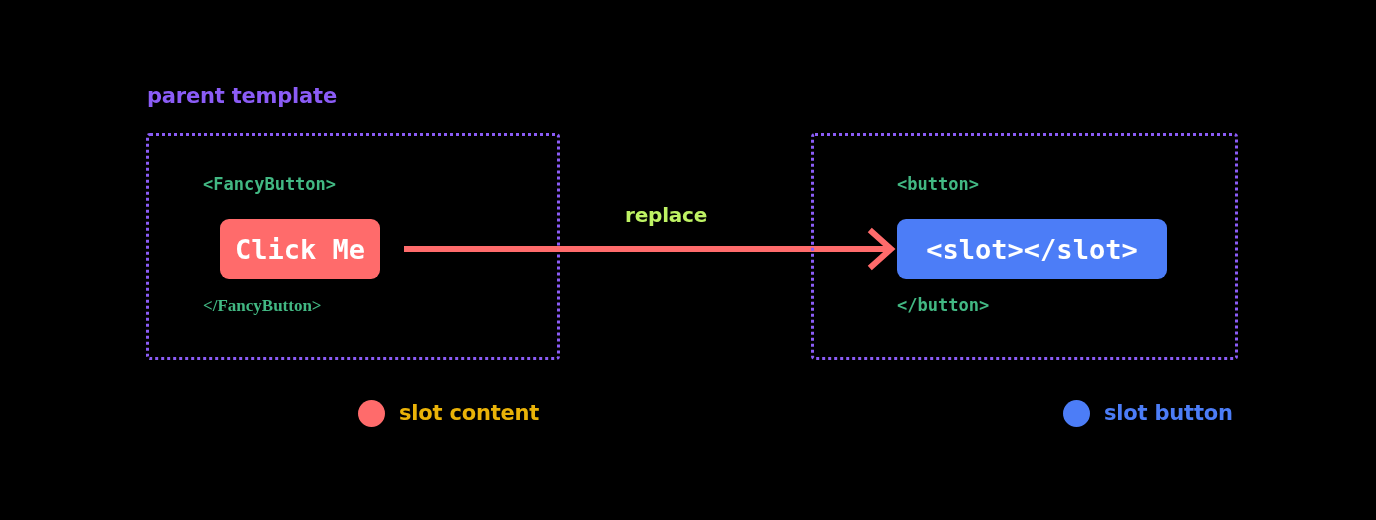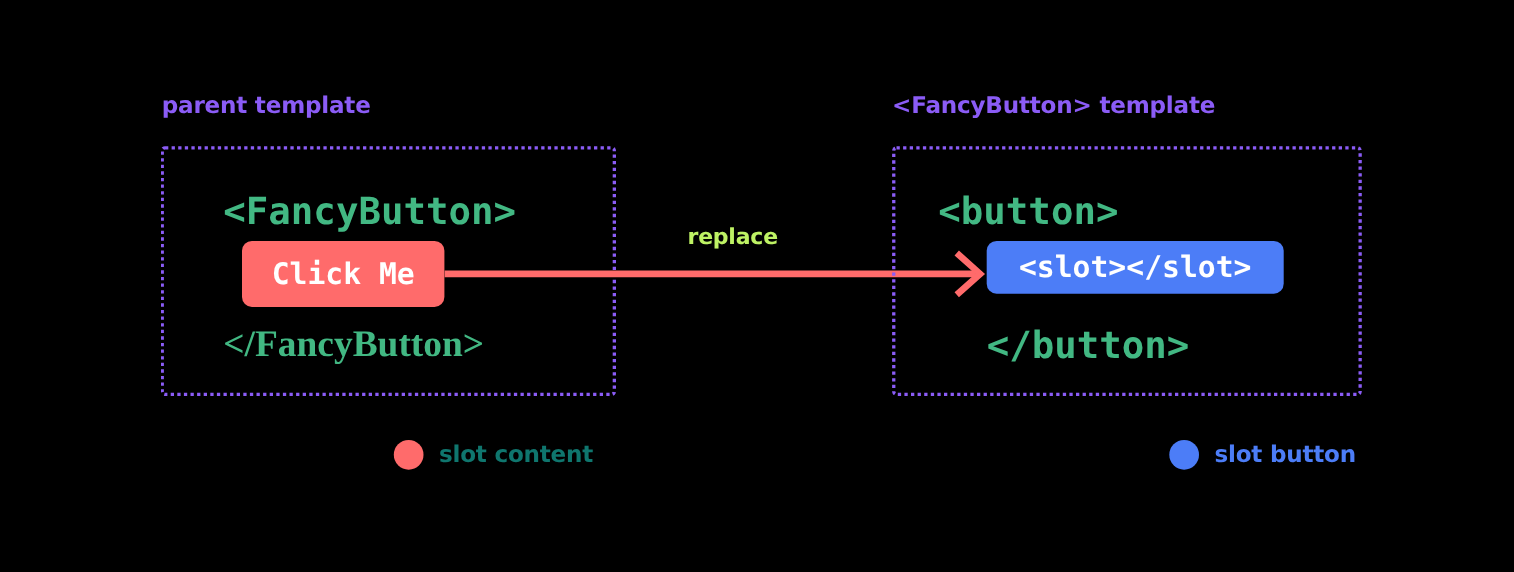--- a/index.html
+++ b/index.html
@@ -45,51 +45,51 @@
     background: transparent;
   }
   #box-parent { left: 146px; top: 133px; width: 414px; height: 227px; }
   #box-fancy  { left: 811px; top: 133px; width: 427px; height: 227px; }
 
   
   .code-line {
     position: absolute;
     font-family: "DejaVu Sans Mono", monospace;
     font-weight: bold;
-    font-size: 34px;
+    font-size: 17px;
     color: #42B883;
     white-space: nowrap;
     line-height: 1;
   }
   #code-open-fancy  { left: 203px; top: 176px; }
   #code-close-fancy { left: 203px; top: 297px; font-family: Liberation Serif, serif; }
-  #code-open-btn    { left: 853px; top: 176px; text-align: right; }
+  #code-open-btn    { left: 897px; top: 176px; text-align: right; }
   #code-close-btn   { left: 897px; top: 297px; text-align: right; }
 
   
   .chip {
     position: absolute;
     box-sizing: border-box;
     display: flex;
     align-items: center;
     justify-content: center;
     border-radius: 9px;
     font-family: "DejaVu Sans Mono", monospace;
     font-weight: bold;
     font-size: 27px;
     color: #FFFFFF;
     white-space: nowrap;
     letter-spacing: 0px;
   }
   #chip-slot-content {
-    left: 220px; top: 219px; width: 184px; height: 60px;
+    left: 220px; top: 219px; width: 160px; height: 60px;
     background: #FF6B6B;
   }
   #chip-slot-outlet {
-    left: 897px; top: 219px; width: 270px; height: 48px;
+    left: 897px; top: 219px; width: 270px; height: 60px;
     background: #4C7DF7;
   }
 
   
   #arrow-wrap {
     position: absolute;
     left: 404px;
     top: 224px;
     width: 492px;
     height: 50px;
@@ -127,21 +127,21 @@
   .legend-dot.blue { background: #4C7DF7; }
 
   .legend-label {
     font-family: "DejaVu Sans", sans-serif;
     font-weight: bold;
     font-size: 21px;
     white-space: nowrap;
     line-height: 1;
     letter-spacing: -0.2px;
   }
-  .legend-label.red  { color: #0f766e; }
+  .legend-label.red  { color: #eab308; }
   .legend-label.blue { color: #4C7DF7; }
 </style>
 </head>
 <body>
 
 <div class="stage">
 
   <div class="panel-title" id="title-parent">parent template</div>
 
   <div class="code-box" id="box-parent"></div>
@@ -154,21 +154,20 @@
 
   <div id="arrow-label">replace</div>
 
   <div id="arrow-wrap">
     <svg width="492" height="50" viewBox="0 0 492 50">
       <line x1="0" y1="25" x2="483" y2="25" stroke="#FF6B6B" stroke-width="6" stroke-linecap="butt"></line>
       <polyline points="468,8 487,25 468,42" fill="none" stroke="#FF6B6B" stroke-width="6" stroke-linecap="square" stroke-linejoin="miter"></polyline>
     </svg>
   </div>
 
-  <div class="panel-title" id="title-fancy">&lt;FancyButton&gt; template</div>
 
   <div class="code-box" id="box-fancy"></div>
 
   <div class="code-line" id="code-open-btn">&lt;button&gt;</div>
 
   <div class="chip" id="chip-slot-outlet">&lt;slot&gt;&lt;/slot&gt;</div>
 
   <div class="code-line" id="code-close-btn">&lt;/button&gt;</div>
 
   <div class="legend-item" id="legend-slot-content">

